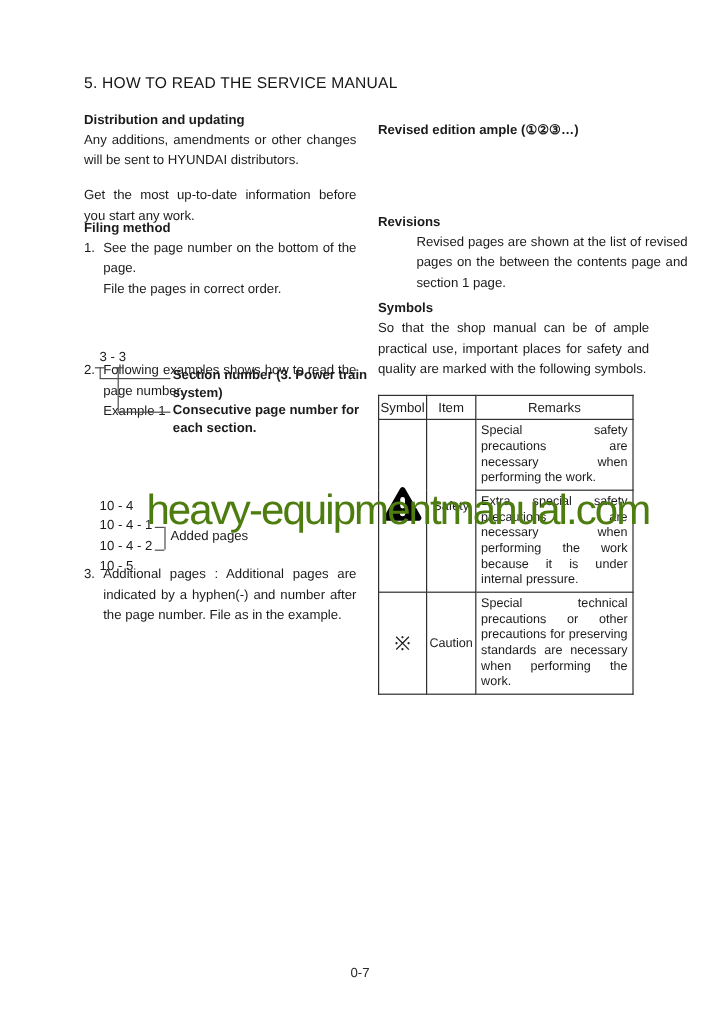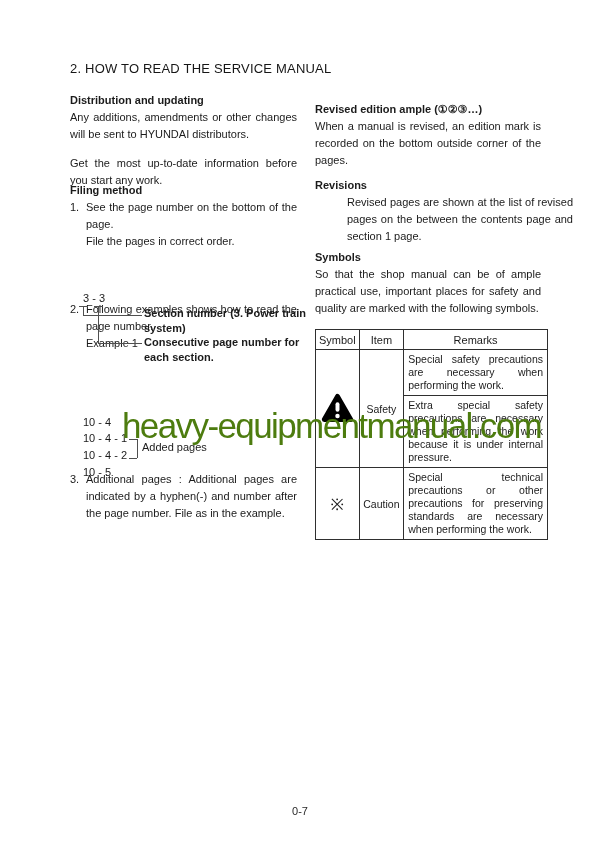--- a/index.html
+++ b/index.html
@@ -28,21 +28,21 @@
 
   
   .diagram1 { position:absolute; left:70px; top:293px; width:227px; height:76px; font-size:11px; }
   .diagram2 { position:absolute; left:70px; top:416px; width:227px; height:64px; font-size:11px; }
   .dline { position:absolute; border-top:1px solid #4f4f4f; height:0; }
   .dstem { position:absolute; border-left:1px solid #4f4f4f; width:0; }
   .dg-text { position:absolute; line-height:11px; white-space:nowrap; }
   .dg-label { position:absolute; font-size:11px; line-height:15px;font-weight:bold; }
 
   
-  .sym-table { position:absolute; left:315px; top:329px; width:233px;
+  .sym-table { position:absolute; left:315px; top:329px; width:213px;
     border-collapse:collapse; font-size:10.5px; color:#1b1b1b;padding-left:36px; }
   .sym-table td, .sym-table th {
     border:1px solid #2f2f2f; vertical-align:middle; font-weight:normal; }
   .sym-table th { height:20px; font-size:11px; text-align:center; }
   .col-symbol { width:40px; text-align:center; }
   .col-item   { width:41px; text-align:center; }
   .remarks-cell { width:132px; padding:3px 4px; text-align:justify; line-height:13px; }
   .caution-glyph { font-size:16px; }
 
   .watermark {
@@ -50,21 +50,21 @@
     white-space:nowrap; z-index:5;
   }
   .footer { position:absolute; left:0; top:805px; width:100%; text-align:center;
     font-size:11px; color:#2a2a2a; }
 </style>
 </head>
 <body style="color: rgb(27, 27, 27);">
 
 <div class="page">
 
-  <div class="title">2. HOW TO READ THE SERVICE MANUAL</div>
+  <div class="title">5. HOW TO READ THE SERVICE MANUAL</div>
 
   <div class="lb lb1 h">Distribution and updating</div>
   <div class="lb lb2 para">Any additions, amendments or other changes will be sent to HYUNDAI distributors.</div>
   <div class="lb lb3 para">Get the most up-to-date information before you start any work.</div>
 
   <div class="lb lb4 h">Filing method</div>
 
   <div class="lb lb5 li">
     <span class="num">1.</span>
     <div class="para">See the page number on the bottom of the page.</div>
@@ -99,21 +99,20 @@
     <span class="dg-text" style="left:13px; top:17px;">10 - 4 - 1</span>
     <span class="dg-text" style="left:13px; top:34px;">10 - 4 - 2</span>
     <span class="dg-text" style="left:13px; top:51px;">10 - 5</span>
     <div class="dline" style="left:59px; top:23px; width:8px;"></div>
     <div class="dstem" style="left:67px; top:23px; height:19px;"></div>
     <div class="dline" style="left:59px; top:42px; width:8px;"></div>
     <span class="dg-text" style="left:72px; top:26px;">Added pages</span>
   </div>
 
   <div class="rb rb1 h">Revised edition ample (①②③…)</div>
-  <div class="rb rb2 para">When a manual is revised, an edition mark is recorded on the bottom outside corner of the pages.</div>
 
   <div class="rb rb3 h">Revisions</div>
   <div class="rb rb4 para">Revised pages are shown at the list of revised pages on the between the contents page and section 1 page.</div>
 
   <div class="rb rb5 h">Symbols</div>
   <div class="rb rb6 para">So that the shop manual can be of ample practical use, important places for safety and quality are marked with the following symbols.</div>
 
   <table class="sym-table">
     <tbody>
         <tr>

